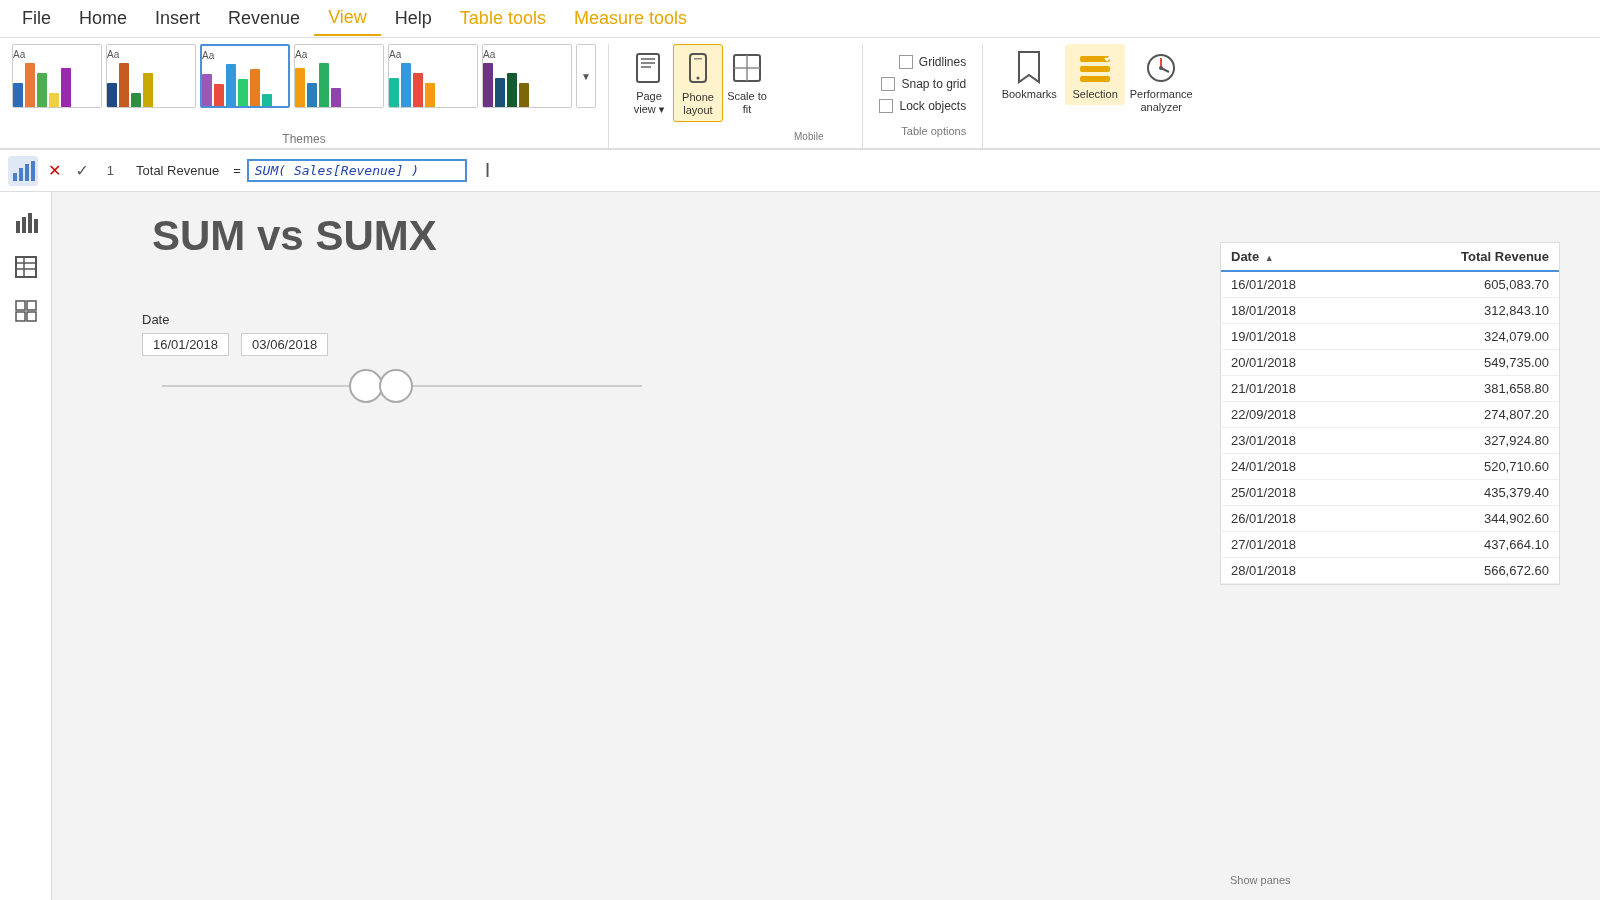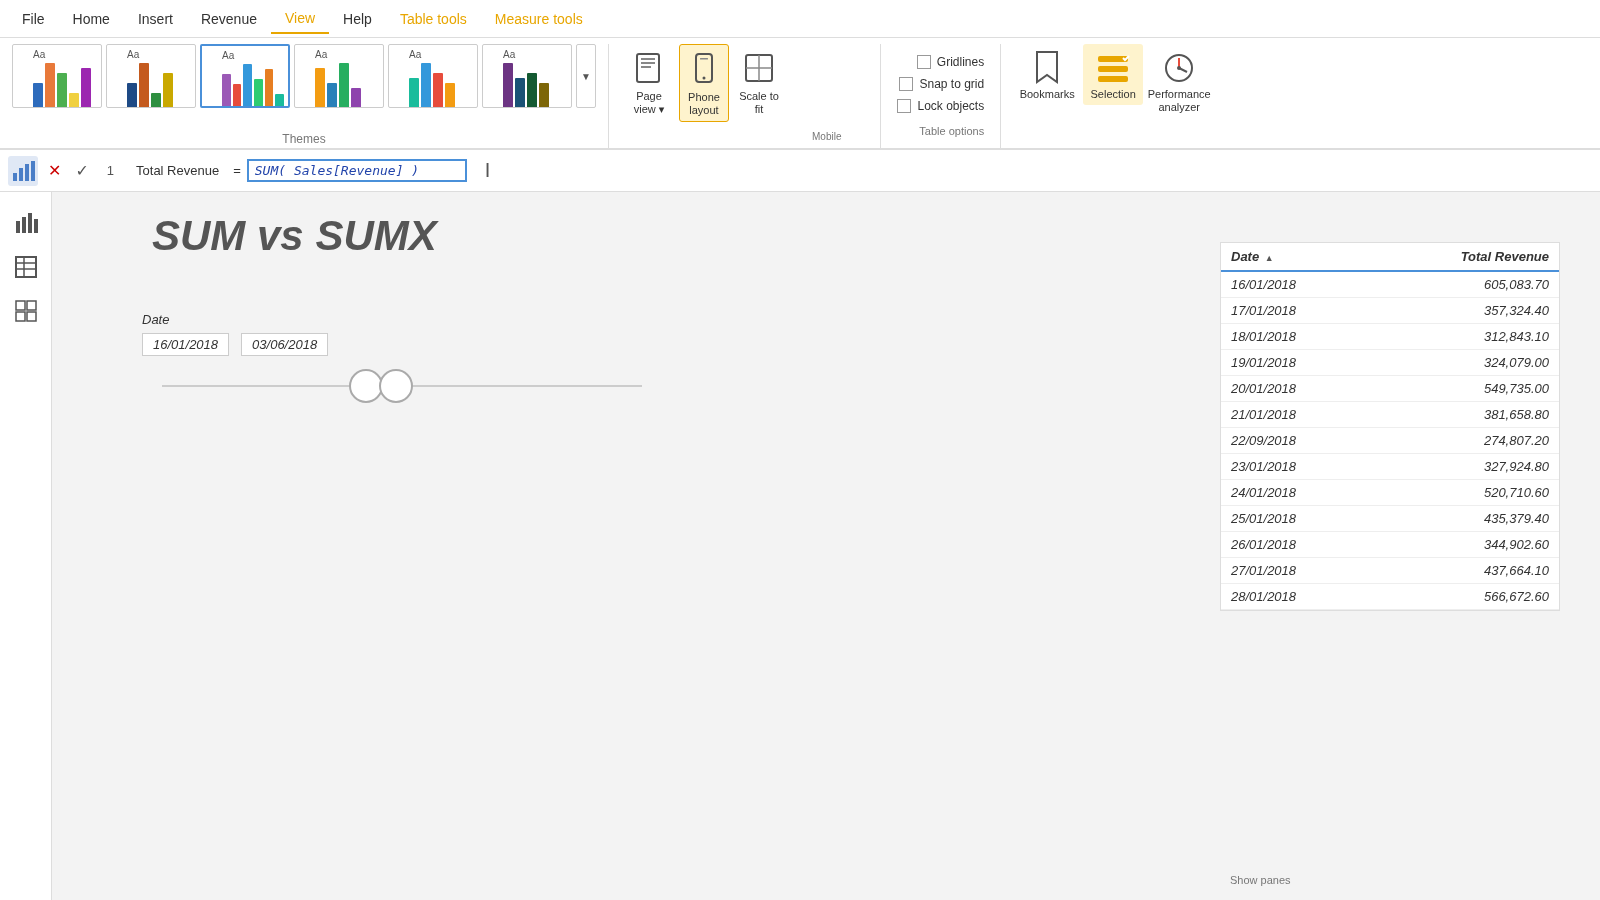--- a/index.html
+++ b/index.html
@@ -10,21 +10,21 @@
       display: flex;
       align-items: center;
       background: #fff;
       border-bottom: 1px solid #ddd;
       padding: 0 8px;
       height: 38px;
     }
     .menu-item {
       padding: 6px 14px;
       cursor: pointer;
-      font-size: 14px;
+      font-size: 18px;
       color: #333;
       position: relative;
     }
     .menu-item.active {
       color: #e8a600;
       border-bottom: 2px solid #e8a600;
     }
 
     
     .ribbon {
@@ -59,21 +59,21 @@
     }
     .theme-swatch {
       width: 90px;
       height: 64px;
       border: 1px solid #ccc;
       border-radius: 2px;
       cursor: pointer;
       overflow: hidden;
       display: flex;
       flex-direction: column;
-      padding: 4px 4px 2px 20px;
+      padding: 4px 4px 2px 0;
       background: #fff;
     }
     .theme-swatch.selected { border: 2px solid #4a90d9; }
     .theme-swatch-label {
       font-size: 10px;
       color: #555;
       margin-bottom: 3px;
     }
     .theme-bars {
       display: flex;
@@ -94,21 +94,20 @@
       cursor: pointer;
       border: 1px solid #ccc;
       border-radius: 2px;
       font-size: 10px;
       color: #555;
     }
 
     
     .ribbon-btn-group {
       display: flex;
-      gap: 6px;
       align-items: flex-start;
       padding: 0 16px;
       border-right: 1px solid #ddd;
     }
     .ribbon-btn {
       display: flex;
       flex-direction: column;
       align-items: center;
       justify-content: flex-start;
       width: 64px;
@@ -255,21 +254,20 @@
       font-size: 20px;
       color: #555;
       margin-left: 12px;
     }
 
     
     .main-content {
       display: flex;
       height: calc(900px - 38px - 112px - 42px);
       background: #f3f3f3;
-      font-style: italic;
     }
 
     
     .sidebar {
       width: 52px;
       background: #fff;
       border-right: 1px solid #ddd;
       display: flex;
       flex-direction: column;
       align-items: center;
@@ -625,24 +623,20 @@
               <span>Total Revenue</span>
             </th>
           </tr>
         </thead>
         <tbody id="table-body">
         <tr>
       <td>16/01/2018</td>
       <td class="right">605,083.70</td>
     </tr>
             <tr>
-      <td>17/01/2018</td>
-      <td class="right">357,324.40</td>
-    </tr>
-            <tr>
       <td>18/01/2018</td>
       <td class="right">312,843.10</td>
     </tr>
             <tr>
       <td>19/01/2018</td>
       <td class="right">324,079.00</td>
     </tr>
             <tr>
       <td>20/01/2018</td>
       <td class="right">549,735.00</td>

